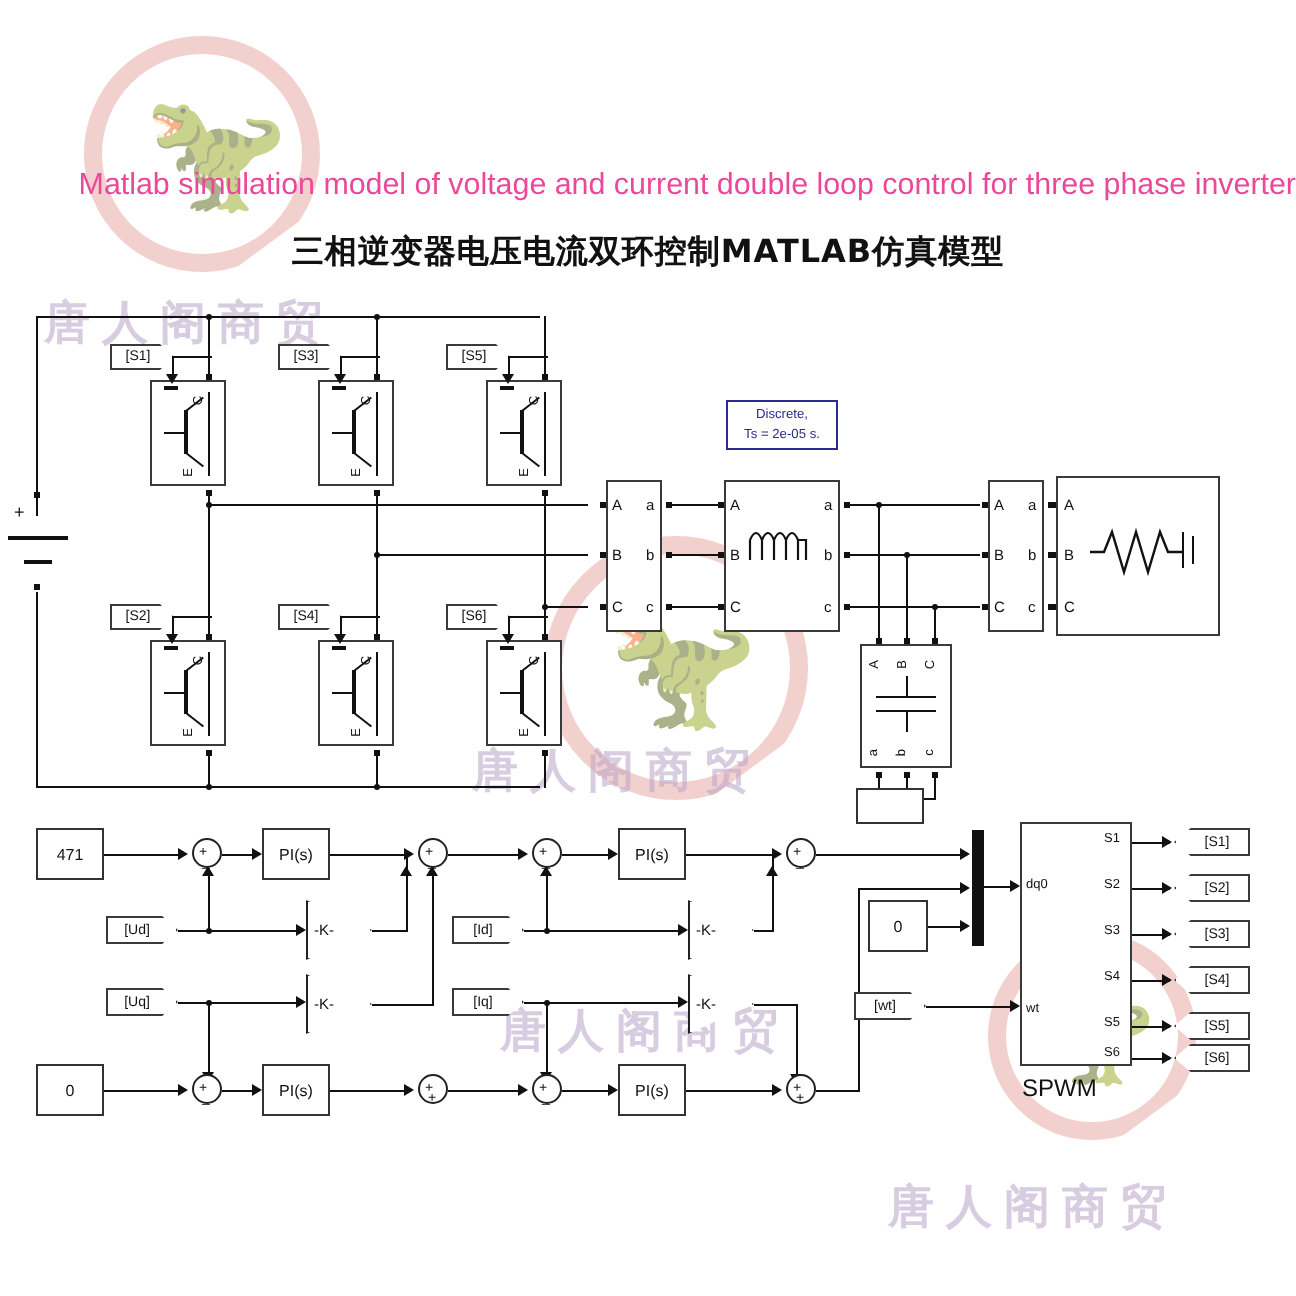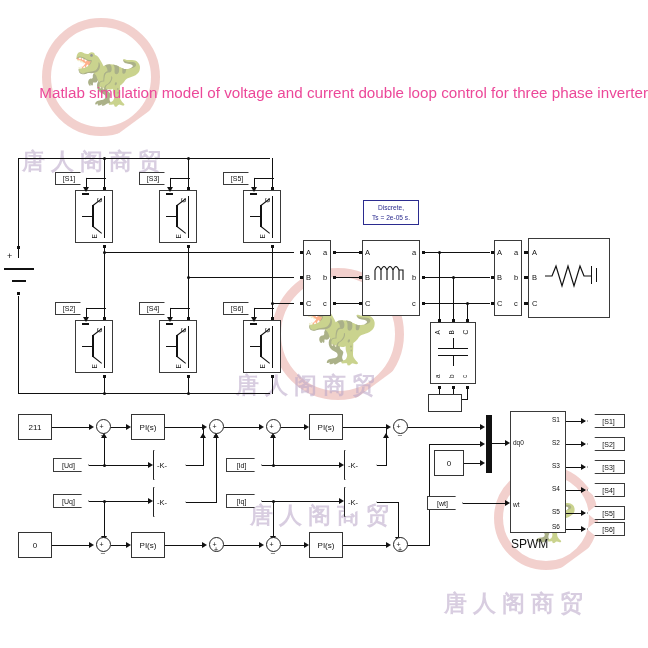--- a/index.html
+++ b/index.html
@@ -97,20 +97,21 @@
       <i></i>
     </div>
   <div class="wm-dragon" style="left:516px;top:488px;font-size:50px;">🦖</div>
 
   <div class="wm wm-text" style="left:22px;top:146px;">唐人阁商贸</div>
   <div class="wm wm-text" style="left:236px;top:370px;">唐人阁商贸</div>
   <div class="wm wm-text" style="left:250px;top:500px;">唐人阁商贸</div>
   <div class="wm wm-text" style="left:444px;top:588px;">唐人阁商贸</div>
 
   <div class="title-en">Matlab simulation model of voltage and current double loop control for three phase inverter</div>
+  <div class="title-cn">三相逆变器电压电流双环控制MATLAB仿真模型</div>
 
   <div class="sch">
 
     <div class="wire v" style="left:18px;top:158px;height:100px;"></div>
     <div class="wire h" style="left:18px;top:158px;width:252px;"></div>
     <div class="wire v" style="left:18px;top:296px;height:98px;"></div>
     <div class="wire h" style="left:18px;top:393px;width:252px;"></div>
 
     <div class="port" style="left:16.5px;top:246px;"></div>
     <div class="wire h" style="left:4px;top:268px;width:30px;height:1.6px;"></div>
@@ -351,21 +352,21 @@
     <svg style="position:absolute;left:545px;top:262px;" width="48" height="28" viewBox="0 0 48 28">
       <path d="M0 14 L7 14 L11 4 L17 24 L23 4 L29 24 L35 4 L39 14 L46 14" fill="none" stroke="#111" stroke-width="1.2"></path>
     </svg>
     <div class="wire v" style="left:591px;top:266px;height:18px;"></div>
     <div class="wire v" style="left:596px;top:268px;height:14px;"></div>
     <div class="port" style="left:524.5px;top:250.5px;"></div>
     <div class="port" style="left:524.5px;top:275.5px;"></div>
     <div class="port" style="left:524.5px;top:301.5px;"></div>
 
     <div class="cbox" style="left:18px;top:414px;width:34px;height:26px;">
-      <span>211</span>
+      <span>471</span>
       </div>
     <div class="wire h" style="left:52px;top:427px;width:38px;"></div>
     <div class="arr" style="left:89px;top:423.8px;"></div>
 
     <div class="sum" style="left:96px;top:419px;">
       <span style="left:2.5px;top:3px;">+</span>
       <span style="left:4px;top:7.5px;">_</span>
       </div>
     <div class="wire h" style="left:111px;top:427px;width:16px;"></div>
     <div class="arr" style="left:126px;top:423.8px;"></div>

